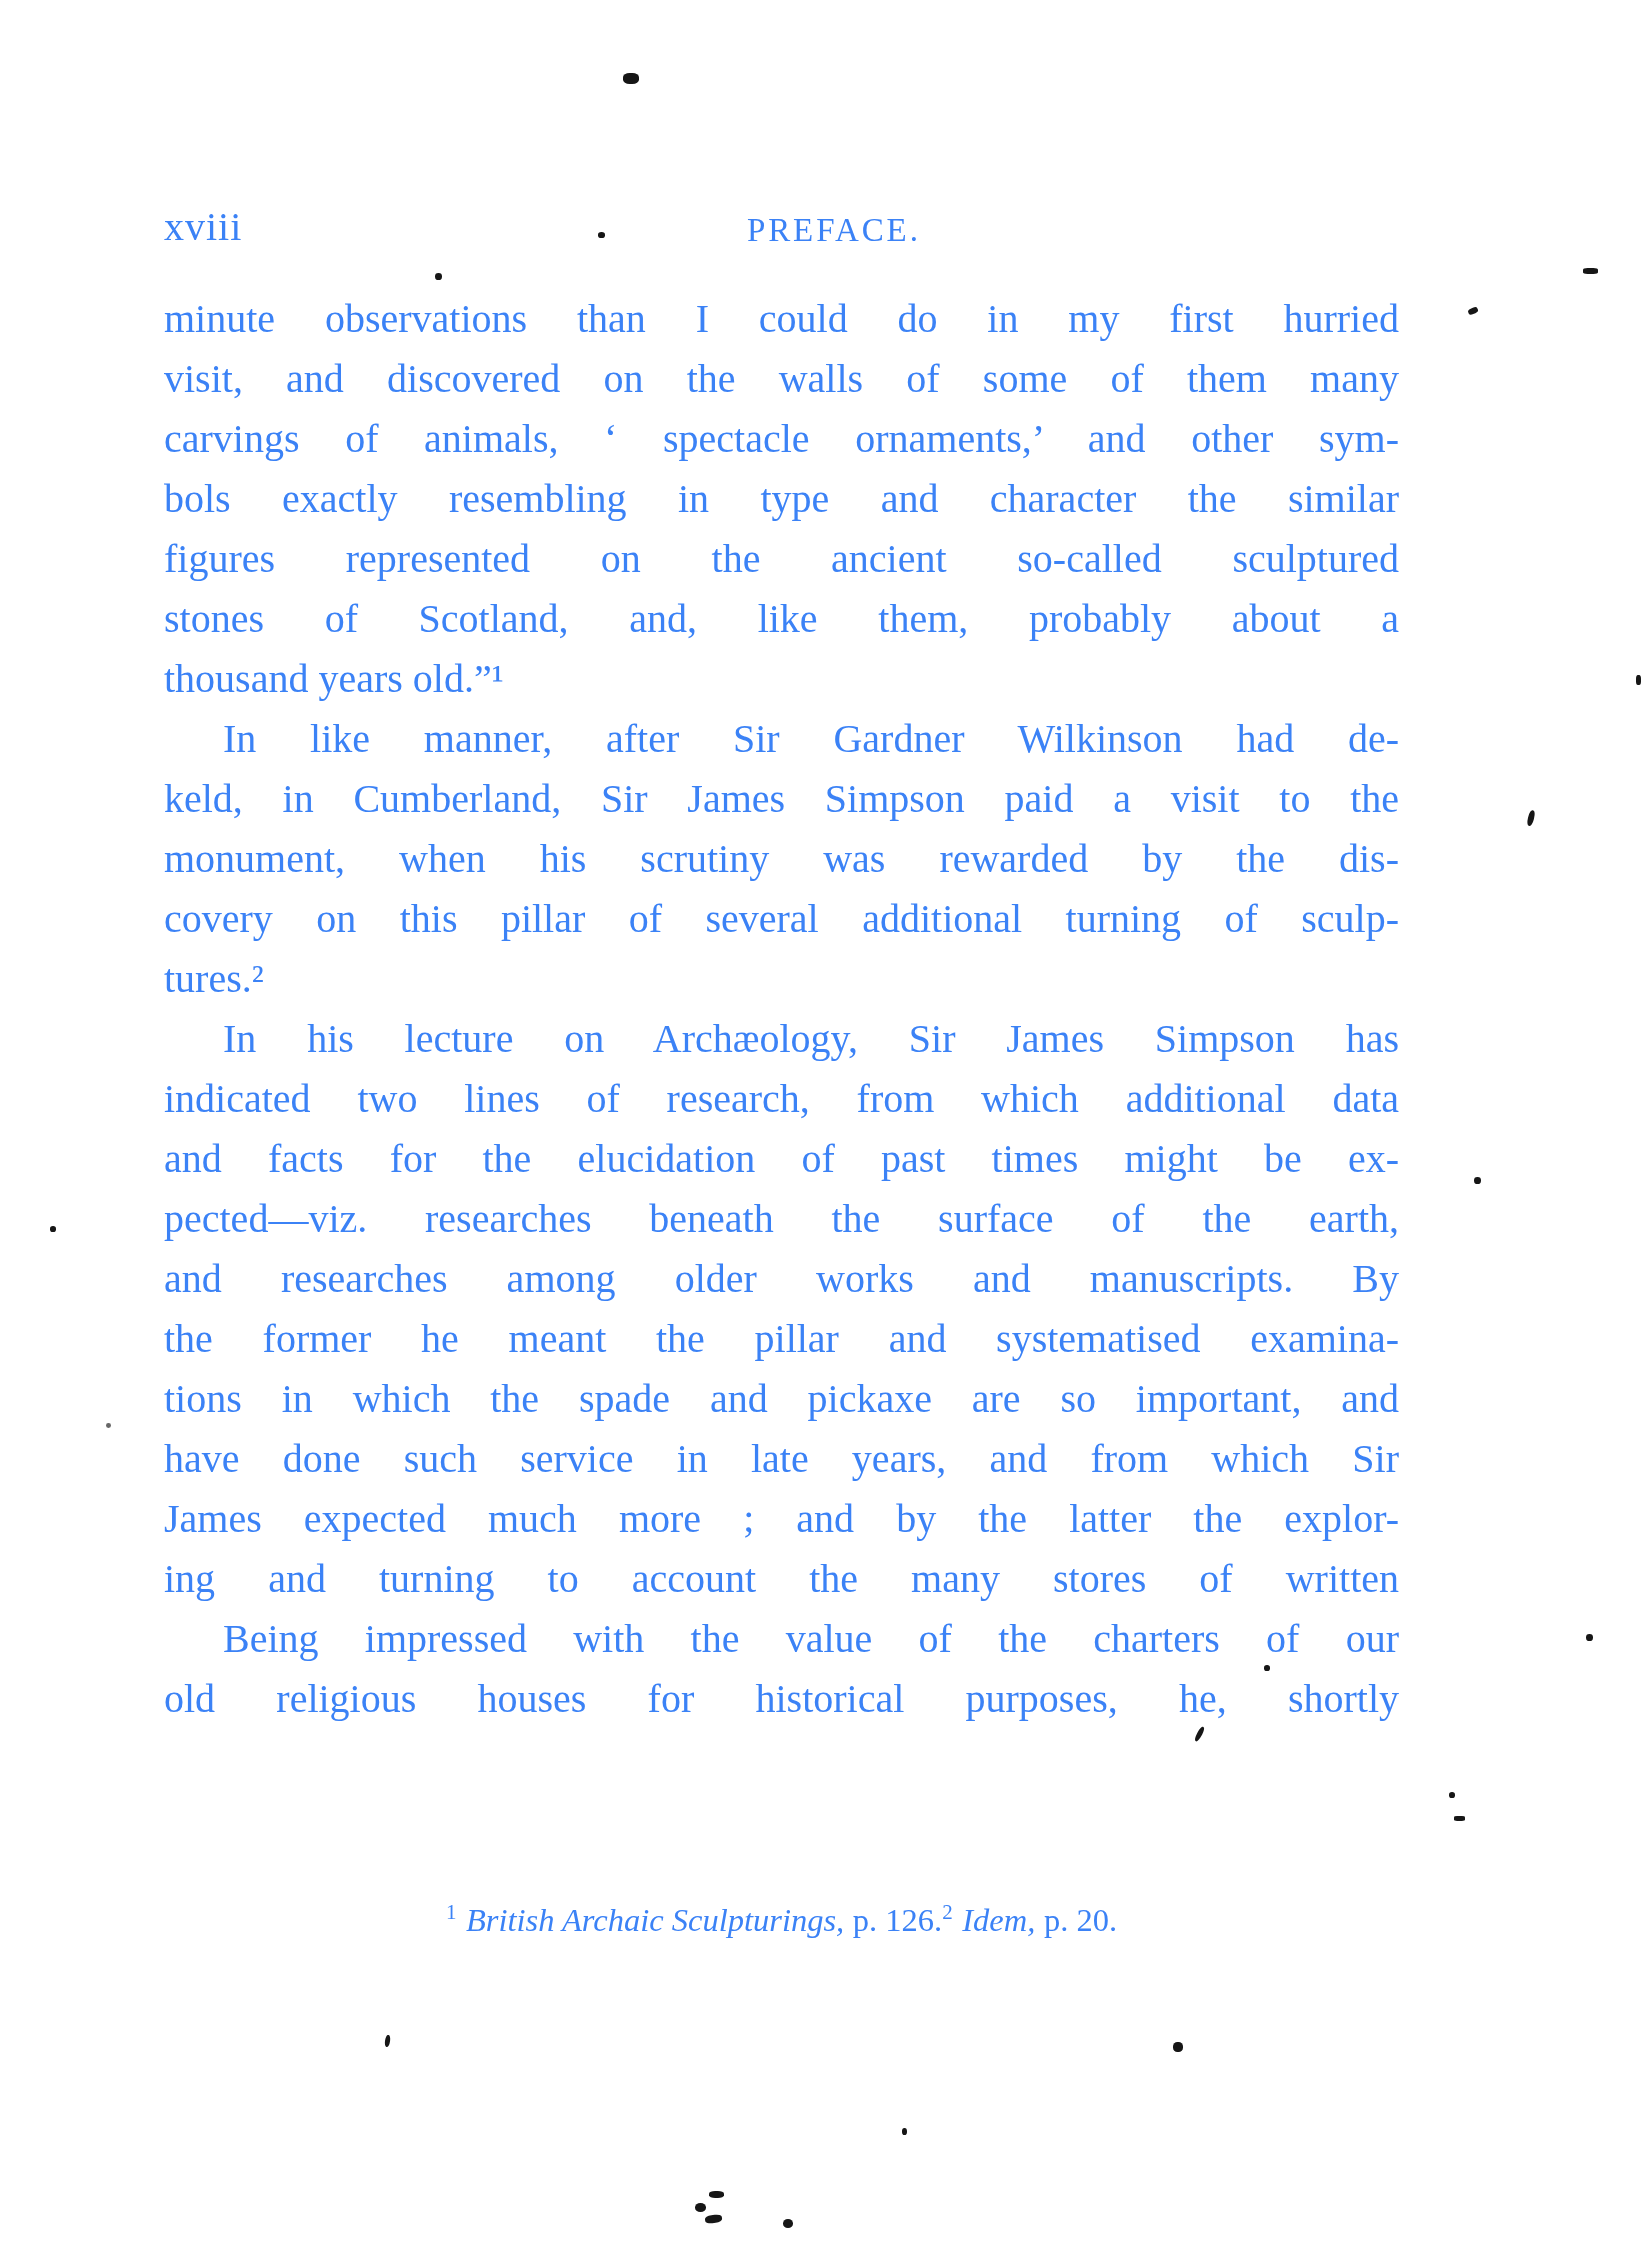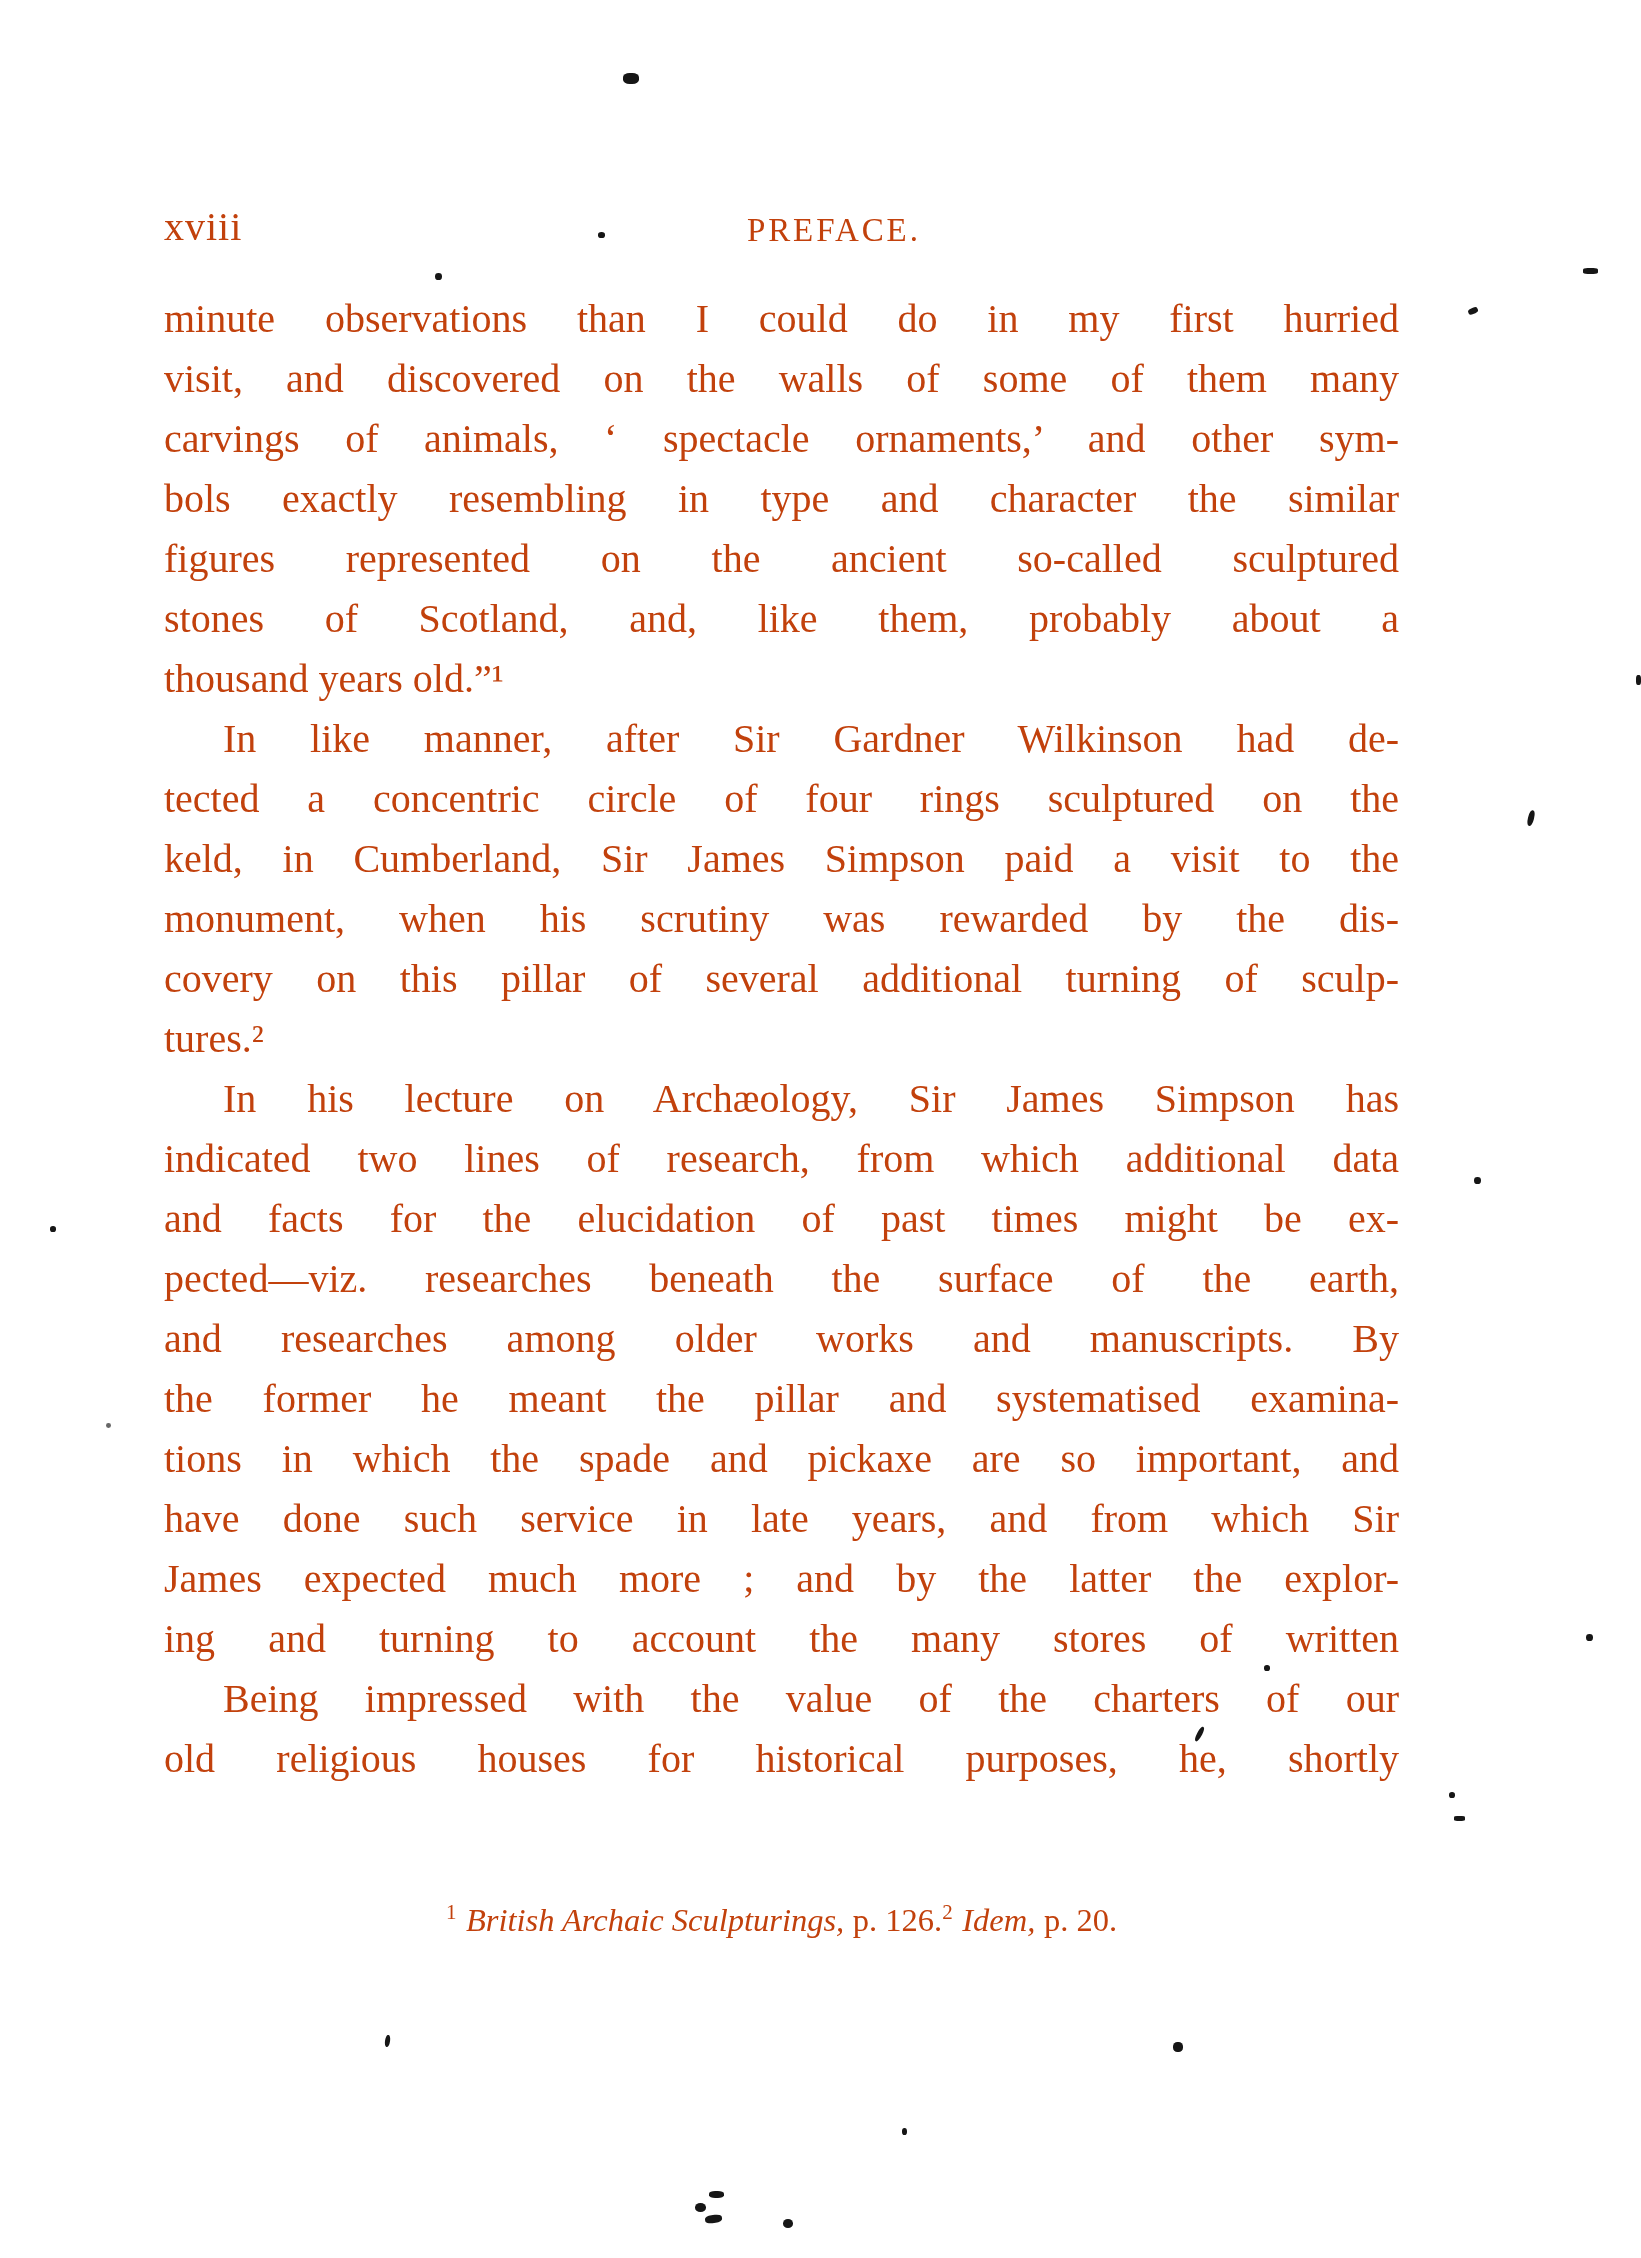--- a/index.html
+++ b/index.html
@@ -78,36 +78,35 @@
     margin-left: 8.6px;
   }
   .speck {
     position: absolute;
     background: #161616;
   }
 </style>
 </head>
 <body>
 
-<div class="page" style="background: rgb(255, 255, 255); color: #c2410c;">
+<div class="page" style="background: rgb(255, 255, 255); color: #3b82f6;">
 
   <div class="header-pageno">xviii</div>
 
   <div class="header-title">PREFACE.</div>
 
   <div class="page-body">
       <div class="line">minute observations than I could do in my first hurried</div>
       <div class="line">visit, and discovered on the walls of some of them many</div>
       <div class="line">carvings of animals, ‘ spectacle ornaments,’ and other sym-</div>
       <div class="line">bols exactly resembling in type and character the similar</div>
       <div class="line">figures represented on the ancient so-called sculptured</div>
       <div class="line">stones of Scotland, and, like them, probably about a</div>
       <div class="line lastline">thousand years old.”¹</div>
       <div class="line indent">In like manner, after Sir Gardner Wilkinson had de-</div>
-      <div class="line">tected a concentric circle of four rings sculptured on the</div>
       <div class="line">keld, in Cumberland, Sir James Simpson paid a visit to the</div>
       <div class="line">monument, when his scrutiny was rewarded by the dis-</div>
       <div class="line">covery on this pillar of several additional turning of sculp-</div>
       <div class="line lastline">tures.²</div>
       <div class="line indent">In his lecture on Archæology, Sir James Simpson has</div>
       <div class="line">indicated two lines of research, from which additional data</div>
       <div class="line">and facts for the elucidation of past times might be ex-</div>
       <div class="line">pected—viz. researches beneath the surface of the earth,</div>
       <div class="line">and researches among older works and manuscripts.  By</div>
       <div class="line">the former he meant the pillar and systematised examina-</div>

